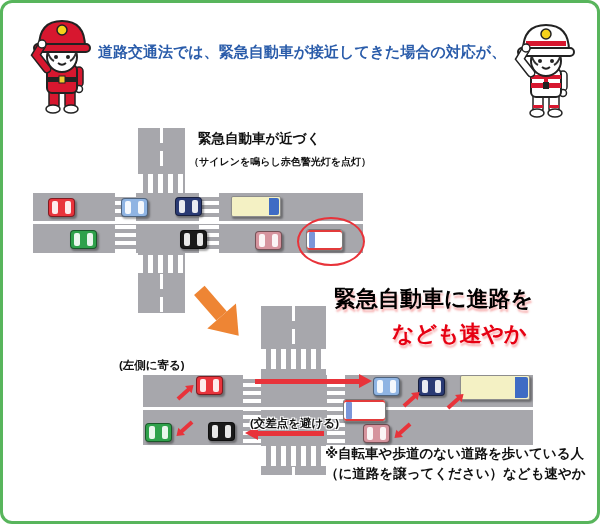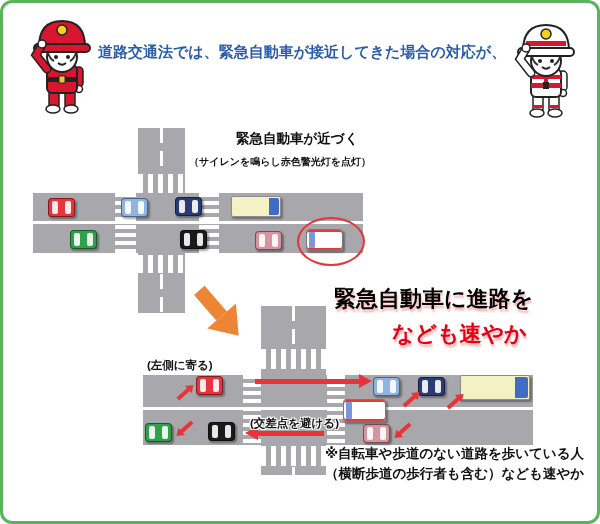--- a/index.html
+++ b/index.html
@@ -30,25 +30,25 @@
   .ambu i{position:absolute;left:2px;top:2px;bottom:2px;width:6px;background:#7b96d9;border-radius:1px;}
   
   .marrow{position:absolute;width:15px;height:4px;background:#e8333a;}
   .marrow:after{content:"";position:absolute;right:-6px;top:-3px;border-left:7px solid #e8333a;border-top:5px solid transparent;border-bottom:5px solid transparent;}
   .ne{transform:rotate(-42deg);} .sw{transform:rotate(138deg);}
   #arrow-east{left:252px;top:376px;width:105px;height:5px;background:#e8333a;}
   #arrow-east:after{content:"";position:absolute;right:-12px;top:-5px;border-left:13px solid #e8333a;border-top:7.5px solid transparent;border-bottom:7.5px solid transparent;}
   #arrow-west{left:254px;top:428px;width:67px;height:5px;background:#e8333a;}
   #arrow-west:before{content:"";position:absolute;left:-12px;top:-5px;border-right:13px solid #e8333a;border-top:7.5px solid transparent;border-bottom:7.5px solid transparent;}
   
-  #caption1{left:195px;top:127px;font-size:13.5px;color:#111;margin-left:38px;}
+  #caption1{left:195px;top:127px;font-size:13.5px;color:#111;}
   #caption2{left:186px;top:152px;font-size:10px;color:#111;}
   #callout1{left:331px;top:281px;font-size:22px;color:#000000;text-shadow:1px 3px 2px rgba(247,168,168,.85);white-space:nowrap;}
   #callout2{left:389px;top:316px;font-size:22px;color:#e60012;text-shadow:1px 3px 2px rgba(247,168,168,.85);white-space:nowrap;}
-  #lbl-left{left:116px;top:355px;font-size:11.5px;color:#111;margin-left:28px;}
+  #lbl-left{left:116px;top:355px;font-size:11.5px;color:#111;}
   #lbl-avoid{left:247px;top:413px;font-size:11.5px;color:#111;z-index:8;
      text-shadow:-1px -1px 0 #fff,1px -1px 0 #fff,-1px 1px 0 #fff,1px 1px 0 #fff,0 0 2px #fff;text-align:center;}
   #footnote{left:322px;top:441px;font-size:13.5px;color:#111;line-height:19.5px;white-space:nowrap;}
   
   #ellipse{left:294px;top:214px;width:64px;height:45px;border:2px solid #e8333a;border-radius:50%;z-index:7;}
   .z1{z-index:1}.z2{z-index:2}.z3{z-index:3}.z4{z-index:4}.z5{z-index:5}.z6{z-index:6}
 </style>
 </head>
 <body>
 
@@ -214,16 +214,16 @@
     </div>
 
   <div class="marrow ne z6" style="left:173px;top:389px;"></div>
   <div class="marrow ne z6" style="left:399px;top:396px;"></div>
   <div class="marrow ne z6" style="left:443px;top:398px;"></div>
   <div class="marrow sw z6" style="left:176px;top:422px;"></div>
   <div class="marrow sw z6" style="left:394px;top:424px;"></div>
 
   <div class="abs" id="footnote">
     <div>※自転車や歩道のない道路を歩いている人</div>
-    <div>（横断歩道の歩行者も含む）なども速やか</div>
+    <div>（に道路を譲ってください）なども速やか</div>
   </div>
 
 </div>
 
 </body></html>

